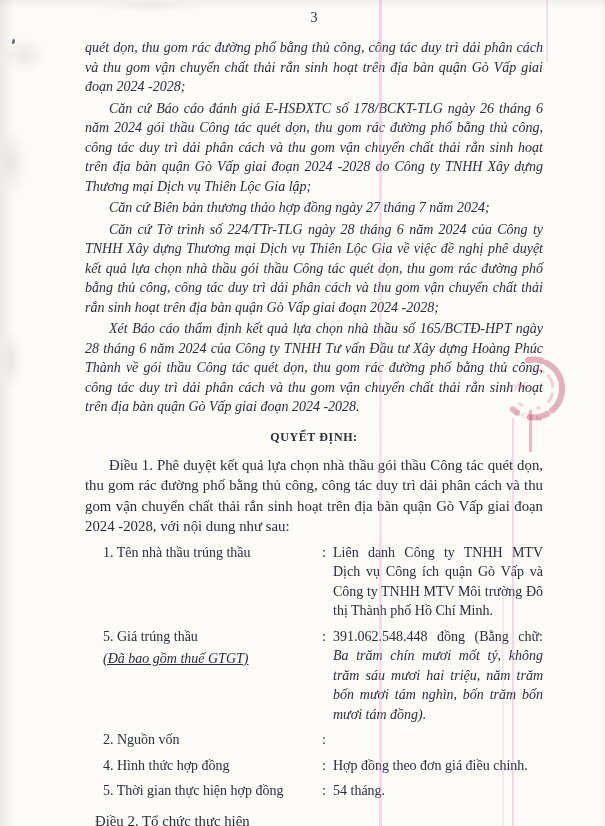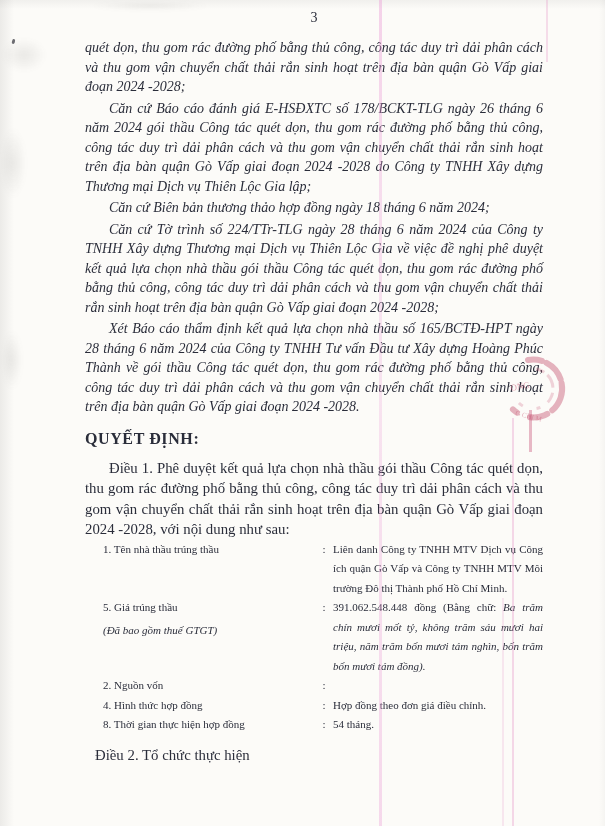--- a/index.html
+++ b/index.html
@@ -21,37 +21,37 @@
   .content{position:absolute;left:85px;top:10px;width:458px;}
   .pno{text-align:center;font-size:14px;margin:0 0 12px 0;}
   p.pre{
     margin:2px 0 0 0;
     font-style:italic;
     font-size:14px;line-height:19.5px;
     text-align:justify;text-indent:24px;
   }
   p.pre.noind{text-indent:0;}
   .heading{
-    font-weight:bold;font-size:16px;
+    text-align:center;font-weight:bold;font-size:12px;
     letter-spacing:.6px;margin:13px 0 10px 0;
   }
   p.article{
     margin:0;font-size:14.8px;line-height:20.5px;
     text-align:justify;text-indent:24px;
   }
   .art-label{font-weight:normal;}
   .items{margin-left:18px;}
   .item{
     display:grid;grid-template-columns:212px 18px 1fr;
-    font-size:11px;line-height:19.5px;
+    margin-top:6px;font-size:14px;line-height:19.5px;
   }
   .item .lbl{padding-right:4px;}
   .item .colon{text-align:center;}
   .item .val{text-align:justify;}
-  .note{font-style:italic;margin-top:3px;}
+  .note{font-style:italic;margin-top:3px;text-decoration:underline;}
   .words{font-style:italic;}
   p.article2{margin:10px 0 0 10px;font-size:14.8px;line-height:20px;}
   
   .scanline{position:absolute;pointer-events:none;}
   .line-a{left:379px;top:0;width:3px;height:826px;background:linear-gradient(180deg,rgba(235,160,215,.45),rgba(235,160,215,.25) 40%,rgba(235,160,215,.38));}
   .line-b{left:512px;top:418px;width:2px;height:408px;background:rgba(230,150,200,.35);}
   .line-c{left:502px;top:598px;width:2px;height:228px;background:rgba(230,150,200,.20);}
   .line-d{left:546px;top:0;width:2px;height:62px;background:rgba(230,150,200,.30);}
   .drip{left:529px;top:410px;width:3px;height:42px;background:rgba(201,85,120,.40);filter:blur(.4px);}
   .smudge{position:absolute;pointer-events:none;filter:blur(2px);background:radial-gradient(closest-side,rgba(70,70,70,.10),rgba(70,70,70,0));}
@@ -65,21 +65,21 @@
 </head>
 <body>
 
 <div class="page">
 
   <div class="content">
     <div class="pno">3</div>
 
     <p class="pre noind">quét dọn, thu gom rác đường phố bằng thủ công, công tác duy trì dải phân cách và thu gom vận chuyển chất thải rắn sinh hoạt trên địa bàn quận Gò Vấp giai đoạn 2024 -2028;</p>
     <p class="pre">Căn cứ Báo cáo đánh giá E-HSĐXTC số 178/BCKT-TLG ngày 26 tháng 6 năm 2024 gói thầu Công tác quét dọn, thu gom rác đường phố bằng thủ công, công tác duy trì dải phân cách và thu gom vận chuyển chất thải rắn sinh hoạt trên địa bàn quận Gò Vấp giai đoạn 2024 -2028 do Công ty TNHH Xây dựng Thương mại Dịch vụ Thiên Lộc Gia lập;</p>
-    <p class="pre">Căn cứ Biên bản thương thảo hợp đồng ngày 18 tháng 6 năm 2024;</p>
+    <p class="pre">Căn cứ Biên bản thương thảo hợp đồng ngày 27 tháng 7 năm 2024;</p>
     <p class="pre">Căn cứ Tờ trình số 224/TTr-TLG ngày 28 tháng 6 năm 2024 của Công ty TNHH Xây dựng Thương mại Dịch vụ Thiên Lộc Gia về việc đề nghị phê duyệt kết quả lựa chọn nhà thầu gói thầu Công tác quét dọn, thu gom rác đường phố bằng thủ công, công tác duy trì dải phân cách và thu gom vận chuyển chất thải rắn sinh hoạt trên địa bàn quận Gò Vấp giai đoạn 2024 -2028;</p>
     <p class="pre">Xét Báo cáo thẩm định kết quả lựa chọn nhà thầu số 165/BCTĐ-HPT ngày 28 tháng 6 năm 2024 của Công ty TNHH Tư vấn Đầu tư Xây dựng Hoàng Phúc Thành về gói thầu Công tác quét dọn, thu gom rác đường phố bằng thủ công, công tác duy trì dải phân cách và thu gom vận chuyển chất thải rắn sinh hoạt trên địa bàn quận Gò Vấp giai đoạn 2024 -2028.</p>
 
     <div class="heading">QUYẾT ĐỊNH:</div>
 
     <p class="article"><span class="art-label">Điều 1.</span> <span>Phê duyệt kết quả lựa chọn nhà thầu gói thầu Công tác quét dọn, thu gom rác đường phố bằng thủ công, công tác duy trì dải phân cách và thu gom vận chuyển chất thải rắn sinh hoạt trên địa bàn quận Gò Vấp giai đoạn 2024 -2028, với nội dung như sau:</span></p>
 
     <div class="items">
 
       <div class="item">
@@ -102,21 +102,21 @@
         <span class="colon">:</span>
       </div>
 
       <div class="item">
         <span class="lbl">4. Hình thức hợp đồng</span>
         <span class="colon">:</span>
         <span class="val">Hợp đồng theo đơn giá điều chỉnh.</span>
       </div>
 
       <div class="item">
-        <span class="lbl">8. Thời gian thực hiện hợp đồng</span>
+        <span class="lbl">5. Thời gian thực hiện hợp đồng</span>
         <span class="colon">:</span>
         <span class="val">54 tháng.</span>
       </div>
 
     </div>
 
     <p class="article2"><span class="art-label">Điều 2</span><span>. Tổ chức thực hiện</span></p>
   </div>
 
   <div class="scanline line-a"></div>

